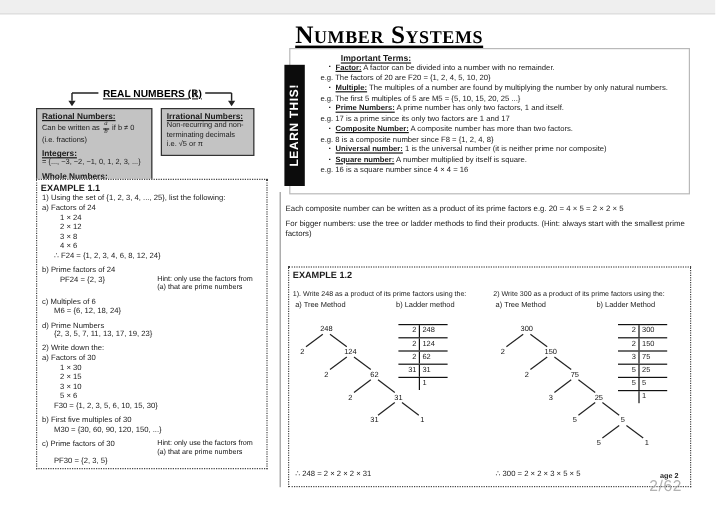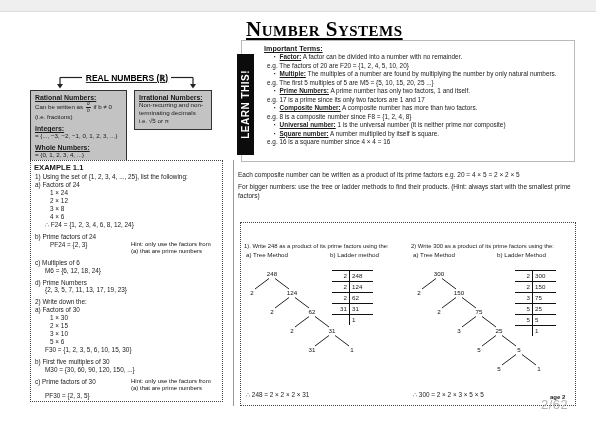--- a/index.html
+++ b/index.html
@@ -27,36 +27,36 @@
   .frac{display:inline-block;vertical-align:middle;text-align:center;font-family:"Liberation Serif",serif;
         font-style:italic;font-size:5.6px;line-height:1;margin:0 1px;}
   .frac .num{display:block;border-bottom:.8px solid #222;padding:0 1px;}
   .frac .den{display:block;padding:0 1px;}
 
   
   .exbox{position:absolute;border:1px dotted #444;box-sizing:border-box;background:#fff;}
   .ex-title{font-size:7.6px;font-weight:bold;padding:2px 0 0 3px;}
 
   
-  #ex11{left:30px;top:160px;width:193px;height:242px;}
+  #ex11{left:30px;top:149px;width:193px;height:242px;}
   .e11{font-size:6.4px;line-height:1.24;padding:1px 3px 0 4px;}
   .e11 .lbl{margin-top:4px;}
   .e11 .ind{padding-left:15px;}
   .e11 .ind2{padding-left:10px;}
   .hintrow{display:flex;align-items:flex-start;}
   .hint{margin-left:auto;width:88px;font-size:6px;line-height:1.18;color:#111;}
 
   
   .terms-box{position:absolute;left:241px;top:40px;width:334px;height:122px;border:1px solid #b9b9b9;box-sizing:border-box;}
   .banner{position:absolute;left:237px;top:54px;width:17px;height:101px;background:#0c0c0c;
           display:flex;align-items:center;justify-content:center;}
   .banner span{writing-mode:vertical-rl;transform:rotate(180deg);color:#fff;font-weight:bold;
                font-size:10px;letter-spacing:.5px;white-space:nowrap;}
   .terms-inner{position:absolute;left:22px;top:3px;width:308px;}
-  .terms-h{font-size:7.2px;font-weight:bold;text-decoration:underline;}
+  .terms-h{font-size:7.2px;font-weight:bold;text-decoration:underline;margin-left:20px;}
   .tl{font-size:6.4px;line-height:1.33;}
   .tl.bullet{padding-left:18px;}
   .tl.bullet::before{content:"▪";font-size:4.5px;vertical-align:1px;margin-right:4px;margin-left:-8px;}
   .tl.eg{padding-left:3px;}
   .term{font-weight:bold;text-decoration:underline;}
 
   
   .primes{position:absolute;left:238px;top:167px;width:338px;}
   .primes-h{font-size:7.2px;font-weight:bold;text-decoration:underline;}
   .primes-p{font-size:6.5px;line-height:1.3;margin-top:4px;}
@@ -185,20 +185,21 @@
       <div class="ind2">M30 = {30, 60, 90, 120, 150, ...}</div>
       <div class="lbl hintrow">
         <div>c)  Prime factors of 30</div>
         <div class="hint">Hint: only use the factors from (a) that are prime numbers</div>
       </div>
       <div class="ind2">PF30 = {2, 3, 5}</div>
     </div>
   </div>
 
   <div class="exbox" id="ex12">
+    <div class="ex-title">EXAMPLE 1.2</div>
 
     <div class="e12col" id="e12c1">
       <div class="e12-intro">1). Write 248 as a product of its prime factors using the:</div>
       <div class="e12-lblrow">
         <span class="e12-lbla">a)  Tree Method</span>
         <span class="e12-lblb">b)  Ladder method</span>
       </div>
       <div class="tree"><svg width="122" height="90">
             <text x="28" y="9" text-anchor="middle">248</text>
             <line x1="25" y1="11.5" x2="11" y2="22"></line>

